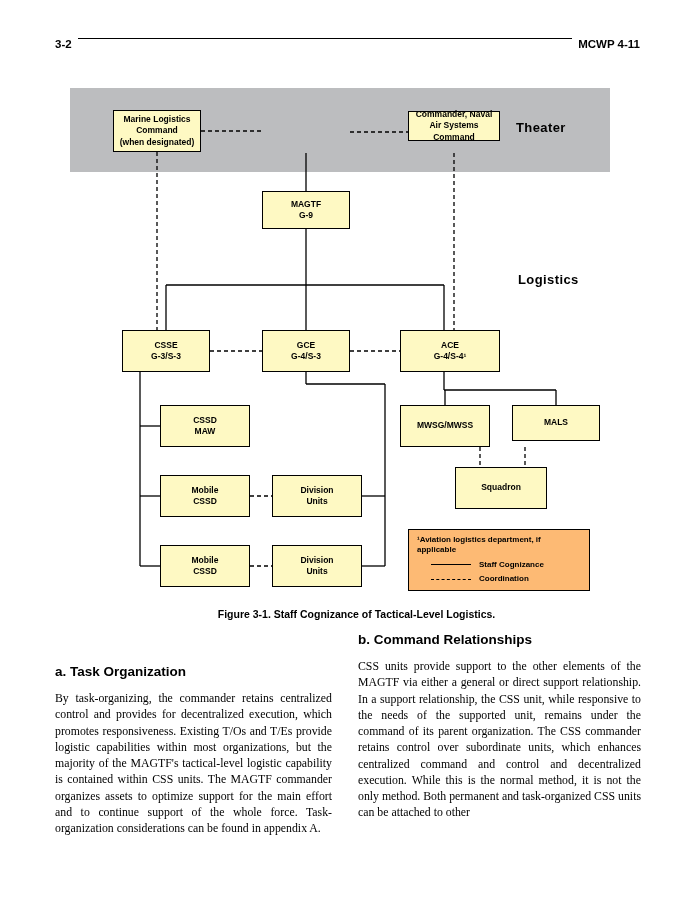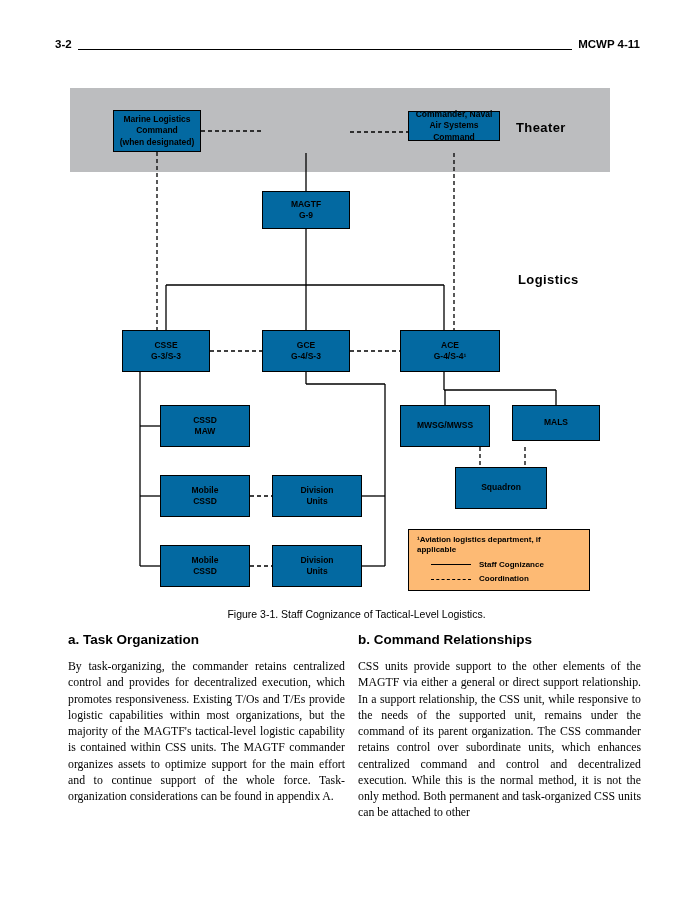--- a/index.html
+++ b/index.html
@@ -8,40 +8,40 @@
     position:relative;
     width:695px; height:899px;
     overflow:hidden;
     font-family:"Liberation Serif", serif;
     color:#000;
   }
 
   
   .page-header {
     position:absolute; top:38px; left:55px; right:55px;
-    display:flex; align-items:flex-end;
+    display:flex; align-items:flex-start;
     font-family:"Liberation Sans", sans-serif;
     font-weight:bold; font-size:11.5px;
   }
   .page-header .rule { flex:1; border-top:1.2px solid #000; margin:0 6px; }
 
   
   .diagram {
     position:absolute; top:88px; left:0;
     width:695px; height:512px;
     font-family:"Liberation Sans", sans-serif;
   }
   .gray-band {
     position:absolute; left:70px; top:0; width:540px; height:84px;
     background:#bcbdbf; z-index:0;
   }
   .lines { position:absolute; left:0; top:0; width:695px; height:512px; z-index:1; }
   .dbox {
     position:absolute; z-index:2;
-    background:#0369a1; border:1.5px solid #000;
+    background:#fef9c3; border:1.5px solid #000;
     display:flex; align-items:center; justify-content:center;
     text-align:center; font-weight:bold;
     font-size:8.5px; line-height:1.3;
     white-space:pre-line; padding:1px;
   }
   .region-label {
     position:absolute; z-index:2;
     font-weight:bold; font-size:13px; letter-spacing:0.4px;
   }
   .legend {
@@ -55,26 +55,26 @@
   .legend-row { display:flex; align-items:center; margin-top:4px; }
   .legend-sample { width:40px; margin:0 8px 0 14px; }
   .sample-solid { border-top:1.6px solid #000; }
   .sample-dashed { border-top:1.6px dashed #000; }
 
   
   .fig-caption {
     position:absolute; top:608px; left:0; width:695px;
     text-align:center;
     font-family:"Liberation Sans", sans-serif;
-    font-weight:normal; font-size:10.5px;padding-left:18px;
+    font-weight:bold; font-size:10.5px;padding-left:18px;
   }
 
   
   .text-col { position:absolute; top:632px; }
-  .col-a { left:68px;  width:277px; }
+  .col-a { left:55px;  width:277px;margin-top:32px; }
   .col-b { left:358px; width:283px; }
   .text-col h3 {
     font-family:"Liberation Sans", sans-serif;
     font-weight:bold; font-size:13.5px;
     margin-bottom:11px;
   }
   .text-col p {
     font-size:11.8px; line-height:1.38;
     text-align:justify;
   }

